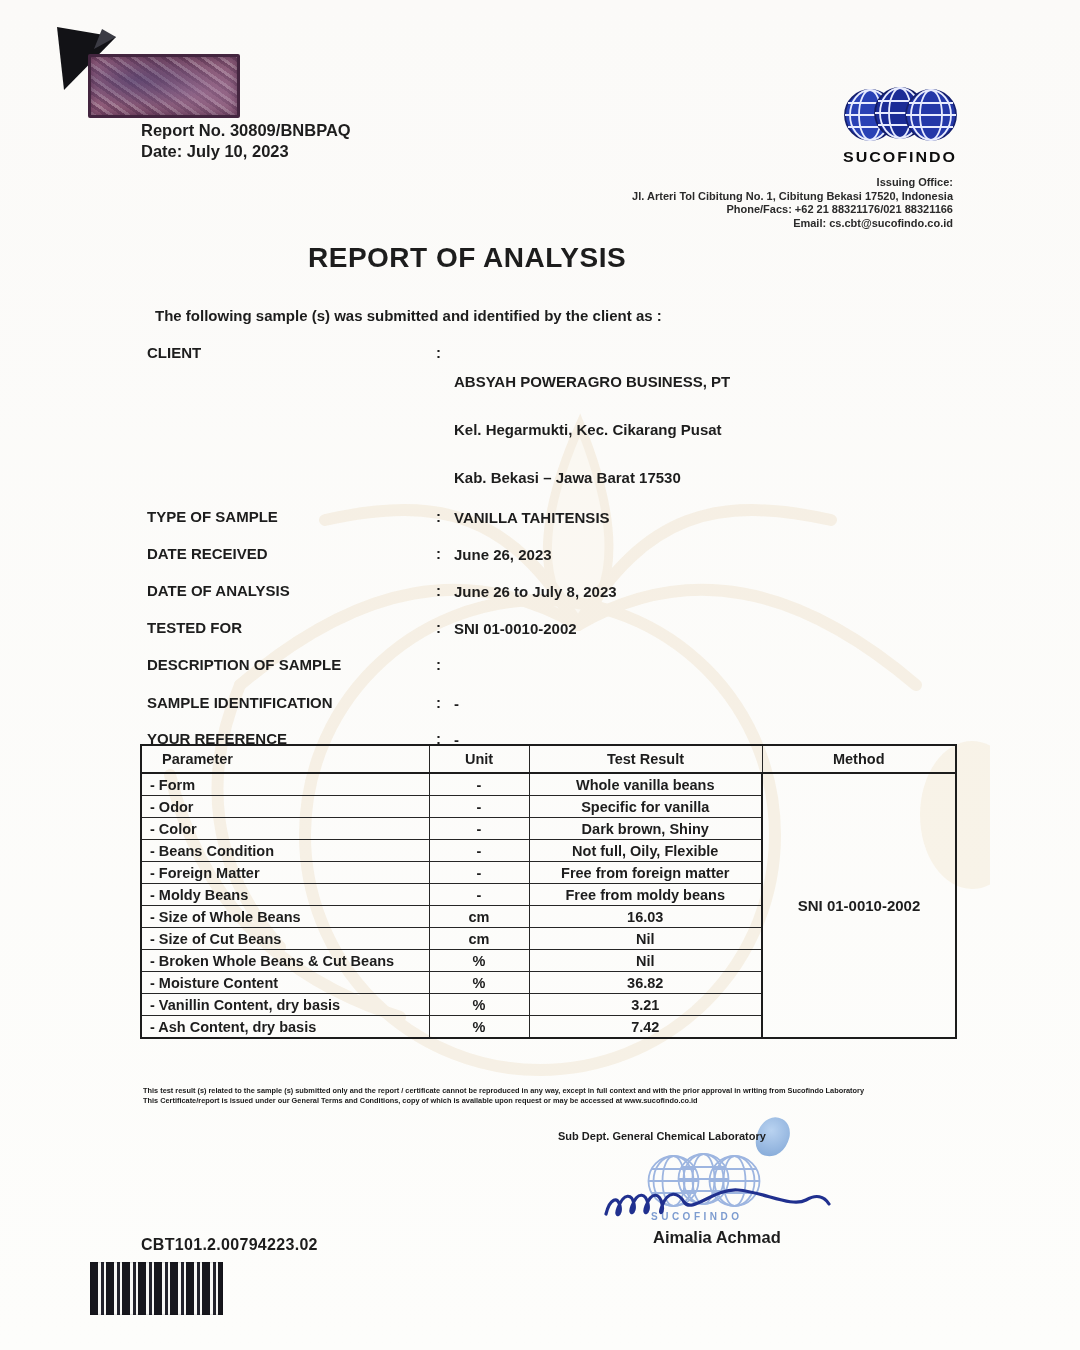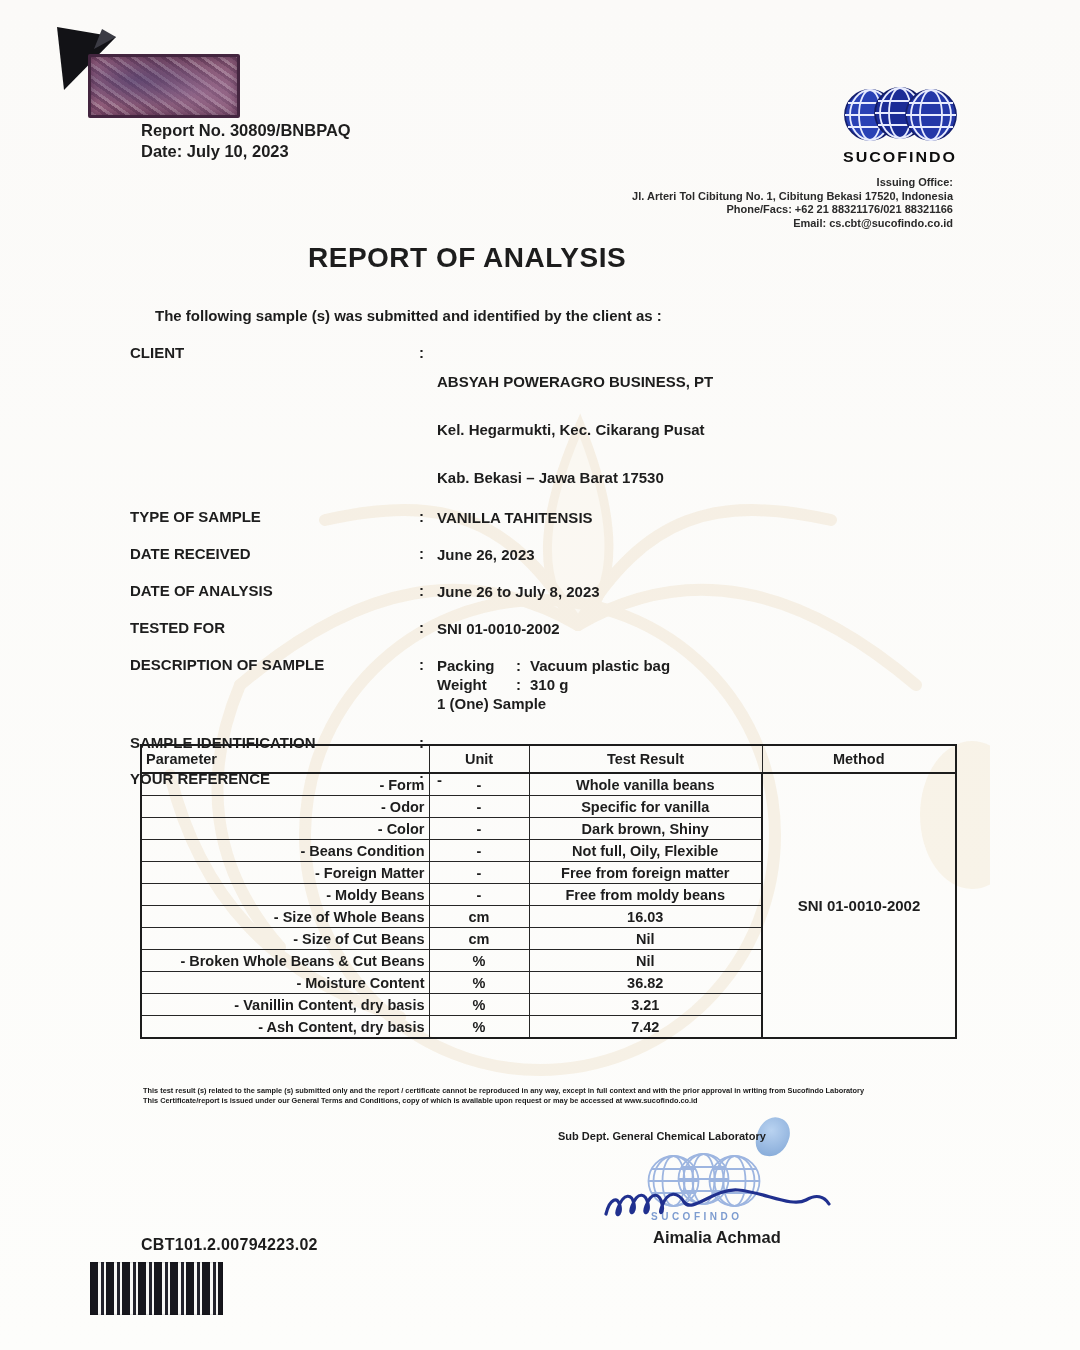--- a/index.html
+++ b/index.html
@@ -33,41 +33,41 @@
   .logo-block{left:843px;top:86px;width:130px;text-align:left;}
   .logo-text{font-size:16px;font-weight:bold;letter-spacing:2px;color:#0d0d0d;margin-top:2px;transform:scaleY(.95);}
 
   .issuing{right:127px;top:176px;text-align:right;font-size:11px;font-weight:bold;line-height:13.5px;color:#2a2a2a;}
 
   .doc-title{left:308px;top:242px;width:400px;font-size:28px;font-weight:bold;letter-spacing:.5px;}
 
   .intro{left:155px;top:307px;font-size:15px;font-weight:bold;}
 
   
-  .info-rows{left:130px;top:344px;width:810px;font-size:15px;font-weight:bold;}
+  .info-rows{left:147px;top:344px;width:810px;font-size:15px;font-weight:bold;}
   .info-row{display:flex;margin-bottom:18px;}
   .info-row:nth-child(1){margin-bottom:20px;}
   .info-row:nth-child(1) .vline{line-height:20px;margin-top:28px;}
   .info-row:nth-child(6){margin-bottom:21px;}
   .info-row:nth-child(7){margin-bottom:17px;}
   .info-row .lbl{flex:0 0 289px;}
   .info-row .sep{flex:0 0 18px;}
   .vals{flex:1;}
   .vline{line-height:19px;}
   .vline .k{display:inline-block;width:79px;}
   .vline .ks{display:inline-block;width:14px;}
 
   
   .result-table{left:140px;top:744px;width:815px;border-collapse:collapse;table-layout:fixed;
     font-size:14.5px;font-weight:bold;}
   .result-table th,.result-table td{border:1.5px solid #262626;padding:0 4px;background:transparent;}
   .result-table th{height:26px;}
   .result-table td{height:21px;text-align:center;}
-  .result-table .c0{text-align:right;padding-left:16px;}
-  .result-table th.c0{text-align:left;padding-left:4px;}
+  .result-table .c0{text-align:left;padding-left:8px;}
+  .result-table th.c0{text-align:left;padding-left:20px;}
   .result-table{border:2.5px solid #1c1c1c;}
   .result-table thead th{border-bottom:2.5px solid #1c1c1c;}
   .result-table td.method{vertical-align:middle;border-left:2px solid #1c1c1c;font-size:15px;}
 
   .fineprint{left:143px;top:1086px;width:830px;font-size:7.6px;line-height:10px;font-weight:bold;color:#1a1a1a;
     transform:scaleX(.97);transform-origin:left top;white-space:nowrap;}
 
   
   .dept{left:558px;top:1130px;font-size:11px;font-weight:bold;z-index:3;}
   .blue-blob{left:757px;top:1117px;width:32px;height:40px;border-radius:55% 45% 60% 40%;
@@ -199,25 +199,20 @@
       <div class="info-row">
         <span class="lbl">TESTED FOR</span>
         <span class="sep">:</span>
         <div class="vals">
           <div class="vline"><span class="t">SNI 01-0010-2002</span></div>
         </div>
       </div>
       <div class="info-row">
         <span class="lbl">DESCRIPTION OF SAMPLE</span>
         <span class="sep">:</span>
-        <div class="vals">
-          <div class="vline"><span class="k">Packing</span><span class="ks">:</span><span class="t">Vacuum plastic bag</span></div>
-          <div class="vline"><span class="k">Weight</span><span class="ks">:</span><span class="t">310 g</span></div>
-          <div class="vline"><span class="t">1 (One) Sample</span></div>
-        </div>
       </div>
       <div class="info-row">
         <span class="lbl">SAMPLE IDENTIFICATION</span>
         <span class="sep">:</span>
         <div class="vals">
           <div class="vline"><span class="t">-</span></div>
         </div>
       </div>
       <div class="info-row">
         <span class="lbl">YOUR REFERENCE</span>

